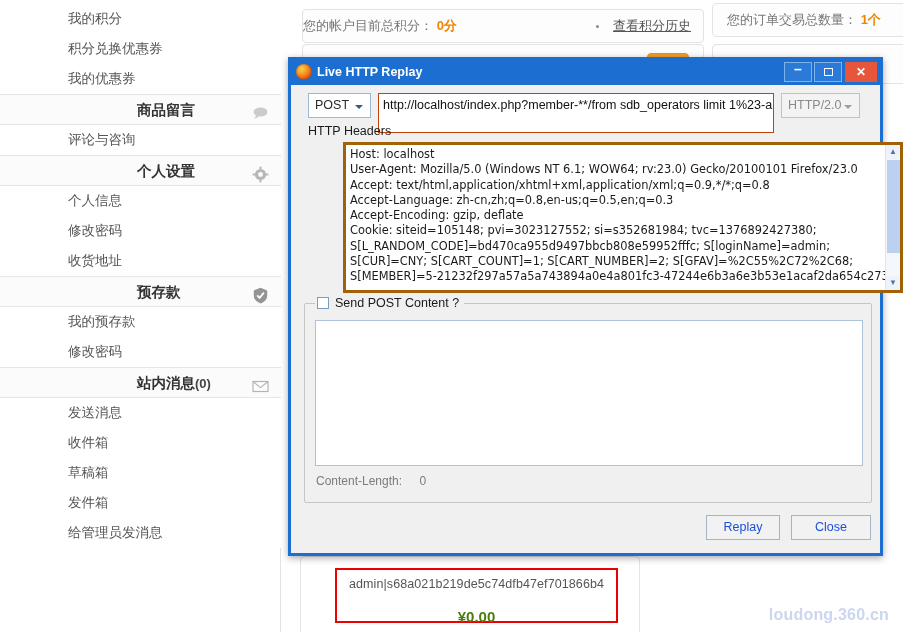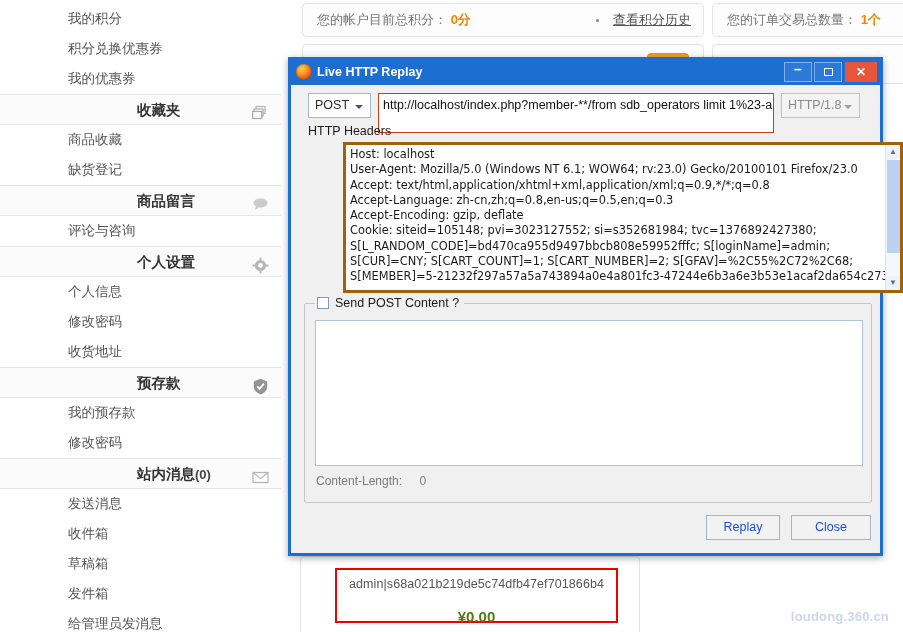--- a/index.html
+++ b/index.html
@@ -72,21 +72,21 @@
     position: absolute;
     height: 34px;
     border: 1px solid #e3e3e3;
     border-radius: 4px;
     background: #fdfdfd;
     font-size: 13px;
     color: #777777;
     line-height: 32px;
     white-space: nowrap;
   }
-  #info-points { left: 302px; top: 3px; width: 402px; padding-left: 14px; }
+  #info-points { left: 302px; top: 9px; width: 402px; }
   #info-orders { left: 712px; top: 3px; width: 250px; padding-left: 14px; }
   .val-orange { color: #f08300; font-weight: bold; font-size: 13px; }
   .hist-link {
     position: absolute;
     right: 12px; top: 0;
     color: #555;
     text-decoration: underline;
     cursor: pointer;
     font-size: 13px;
   }
@@ -147,21 +147,21 @@
   }
   #red-box .amount {
     margin-top: 17px;
     font-size: 15px;
     font-weight: bold;
     color: #4d7c0f;
   }
   #watermark {
     position: absolute;
     right: 14px; bottom: 8px;
-    font-size: 13px;
+    font-size: 16px;
     font-weight: bold;
     color: #ccd6ef;
     letter-spacing: .2px;
   }
 
   
   #dialog {
     position: absolute;
     left: 288px; top: 57px;
     width: 595px; height: 499px;
@@ -380,29 +380,20 @@
 <div id="root">
 
   <div id="page">
 
     <div id="sidebar">
         <div class="side-group">
           <div class="side-item bold">我的订单</div>
           <div class="side-item">我的积分</div>
           <div class="side-item">积分兑换优惠券</div>
           <div class="side-item">我的优惠券</div>
-        </div>
-        <div class="side-group">
-          <div class="side-head"><span>收藏夹</span><span class="sideicon"><svg viewBox="0 0 17 17">
-                <rect x="4" y="1.5" width="9" height="7" fill="none" stroke="#9a9a9a" stroke-width="1.2"></rect>
-                <rect x="2" y="4" width="9" height="7" fill="#fdfdfd" stroke="#8c8c8c" stroke-width="1.2"></rect>
-                <rect x="0.6" y="6.5" width="9" height="7" fill="#fdfdfd" stroke="#8c8c8c" stroke-width="1.2"></rect>
-              </svg></span></div>
-          <div class="side-item">商品收藏</div>
-          <div class="side-item">缺货登记</div>
         </div>
         <div class="side-group">
           <div class="side-head"><span>商品留言</span><span class="sideicon"><svg viewBox="0 0 17 17">
                 <ellipse cx="8.5" cy="7" rx="7" ry="4.6" fill="#b9b9b9"></ellipse>
                 <path d="M4 10.5 L2.5 14 L7 11.8 Z" fill="#b9b9b9"></path>
               </svg></span></div>
           <div class="side-item">评论与咨询</div>
         </div>
         <div class="side-group">
           <div class="side-head"><span>个人设置</span><span class="sideicon"><svg viewBox="0 0 17 17">
@@ -486,21 +477,21 @@
 
     <div id="req-row">
       <div class="combo" id="method-combo">
         <span>POST</span>
         <span class="arrow"></span>
       </div>
       <div id="url-field">
         <span>http://localhost/index.php?member-**/from sdb_operators limit 1%23-a</span>
       </div>
       <div class="combo" id="version-combo">
-        <span>HTTP/1.8</span>
+        <span>HTTP/2.0</span>
         <span class="arrow"></span>
       </div>
     </div>
 
     <div id="hdr-label">HTTP Headers</div>
 
     <div id="hdr-box">
       <div id="hdr-text">Host: localhost
 User-Agent: Mozilla/5.0 (Windows NT 6.1; WOW64; rv:23.0) Gecko/20100101 Firefox/23.0
 Accept: text/html,application/xhtml+xml,application/xml;q=0.9,*/*;q=0.8

